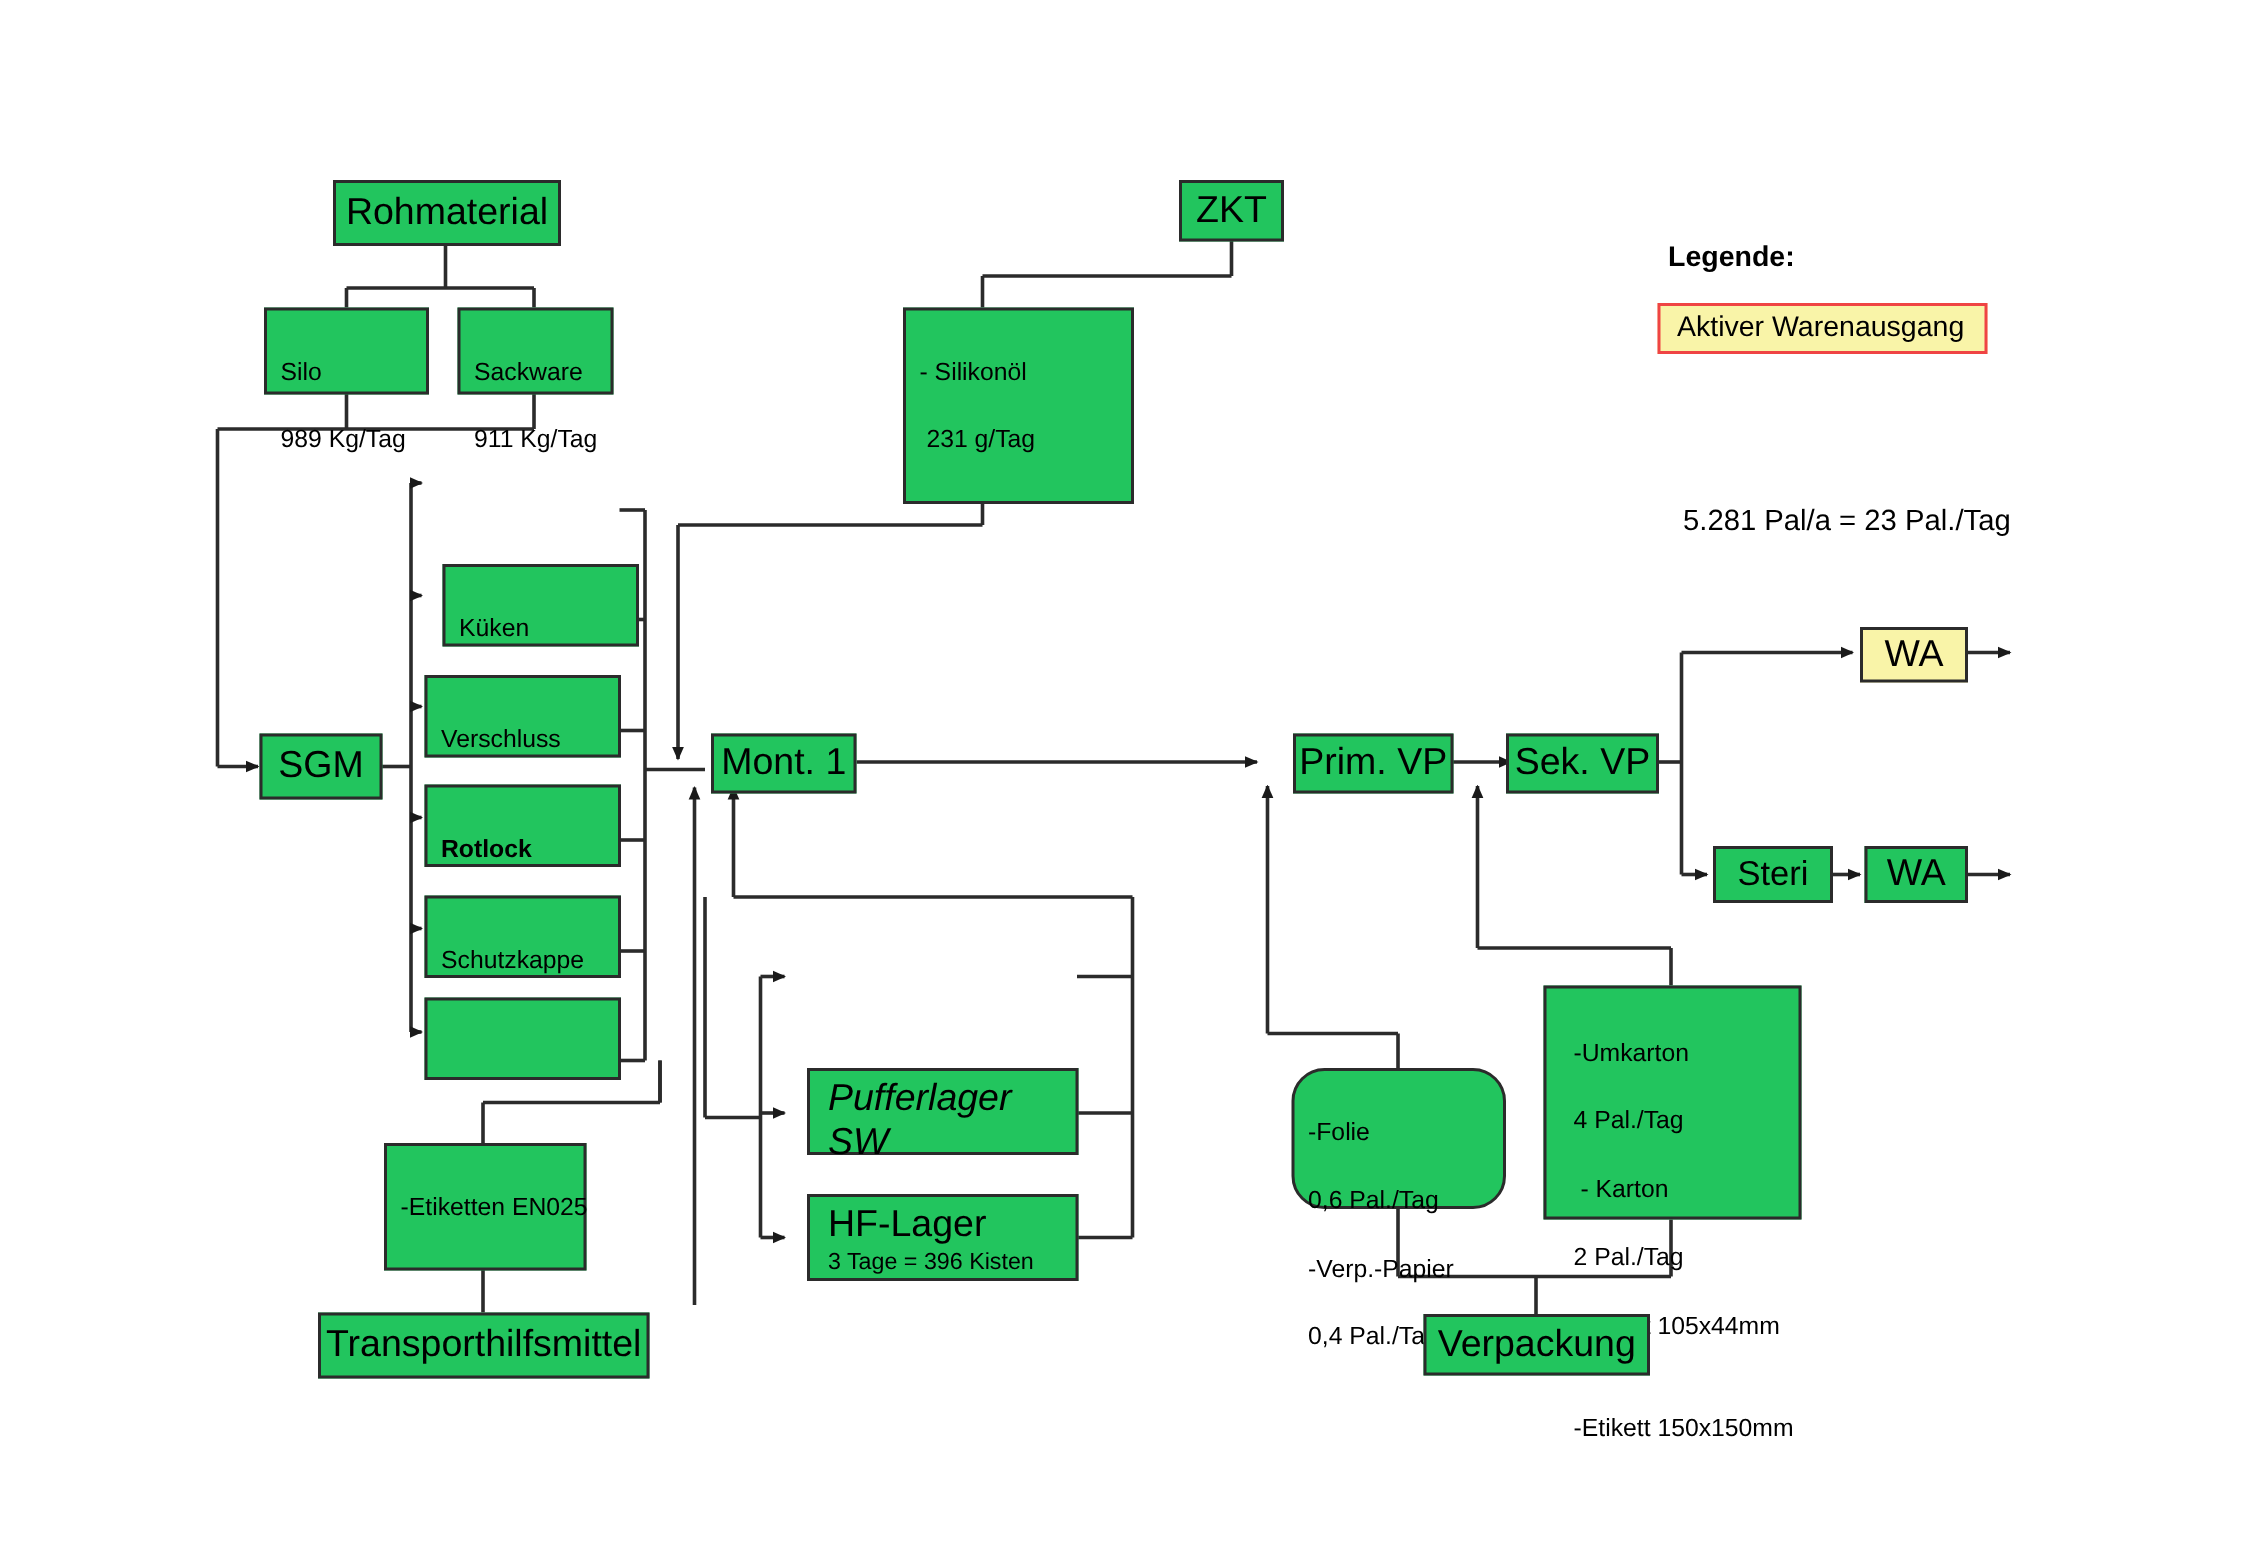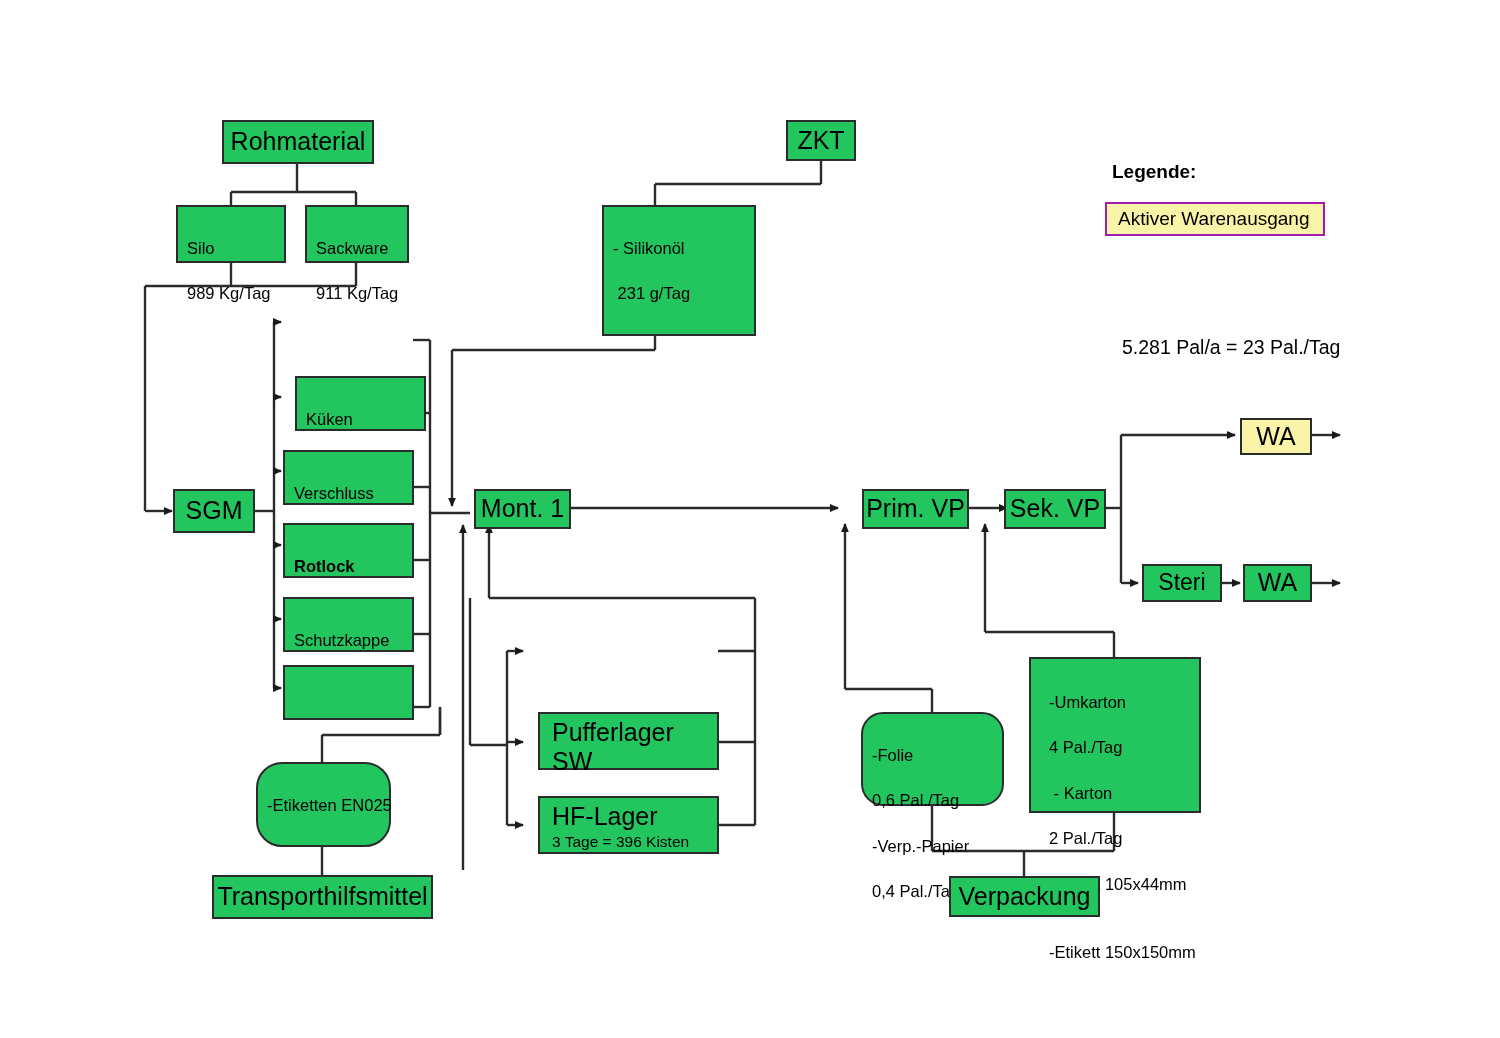--- a/index.html
+++ b/index.html
@@ -87,21 +87,21 @@
   }
   .legend-note {
     position: absolute;
     font-size: 19.5px;
     z-index: 3;
     white-space: pre;
   }
   .legend-swatch {
     position: absolute;
     box-sizing: border-box;
-    border: 2px solid #a21caf;
+    border: 2px solid #ef4444;
     background: #f9f4a8;
     display: flex;
     align-items: center;
     padding-left: 11px;
     font-size: 19px;
     z-index: 3;
   }
   .empty-node {
     
   }
@@ -273,36 +273,36 @@
       <div class="blk-line">14 Kisten/Tag</div>
     </div>
   </div>
 
   <div class="node empty-node" style="left:283px;top:665px;width:131px;height:55px;">
     <div class="blk">
       <div class="blk-line"></div>
     </div>
   </div>
 
-  <div class="node" style="left:256px;top:762px;width:135px;height:85px;border-radius:26px;">
+  <div class="node" style="left:256px;top:762px;width:135px;height:85px;">
     <div class="blk">
       <div class="blk-line">-Etiketten EN025</div>
     </div>
   </div>
 
   <div class="node ttl" style="left:212px;top:875px;width:221px;height:44px;">
     <span>Transporthilfsmittel</span>
   </div>
 
   <div class="node ttl" style="left:474px;top:489px;width:97px;height:40px;">
     <span>Mont. 1</span>
   </div>
 
 
-  <div class="node store" style="left:538px;top:712px;width:181px;height:58px;">
+  <div class="node store" style="left:538px;top:712px;width:181px;height:58px;font-style:italic;">
     <div class="big">Pufferlager SW</div>
     <div class="small"></div>
   </div>
 
   <div class="node store" style="left:538px;top:796px;width:181px;height:58px;">
     <div class="big">HF-Lager</div>
     <div class="small">3 Tage = 396 Kisten</div>
   </div>
 
   <div class="node ttl" style="left:862px;top:489px;width:107px;height:40px;">

